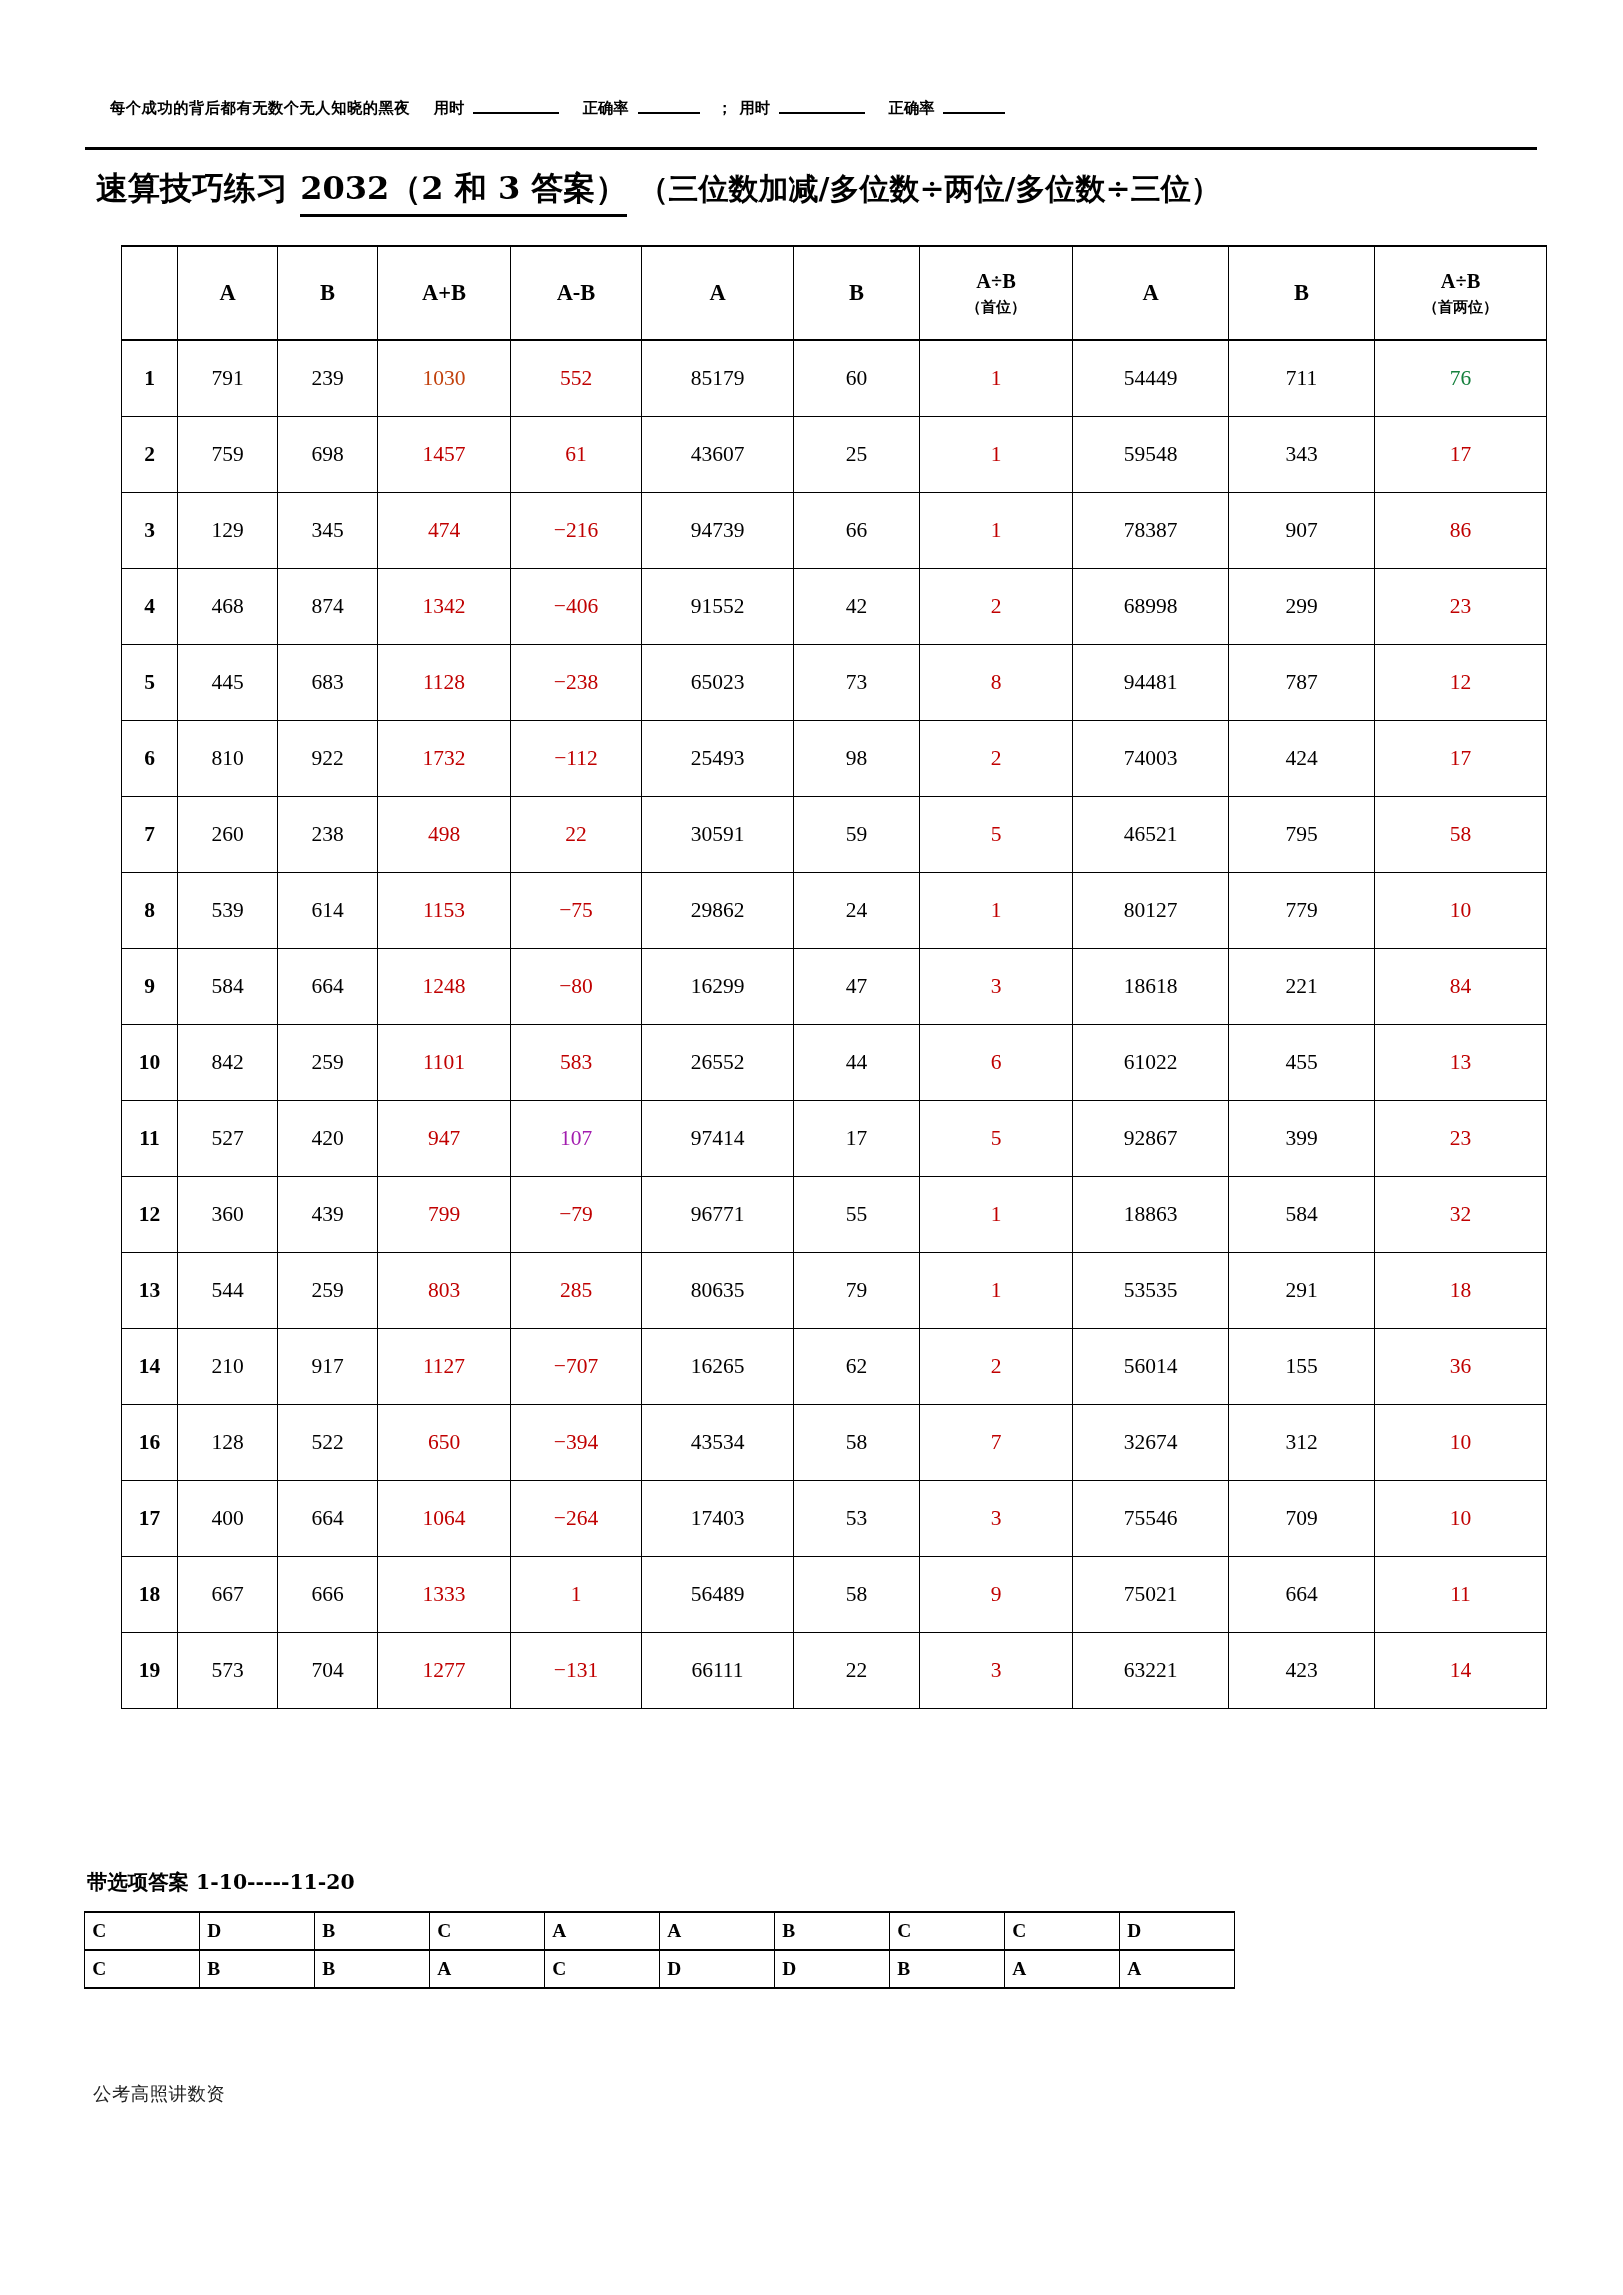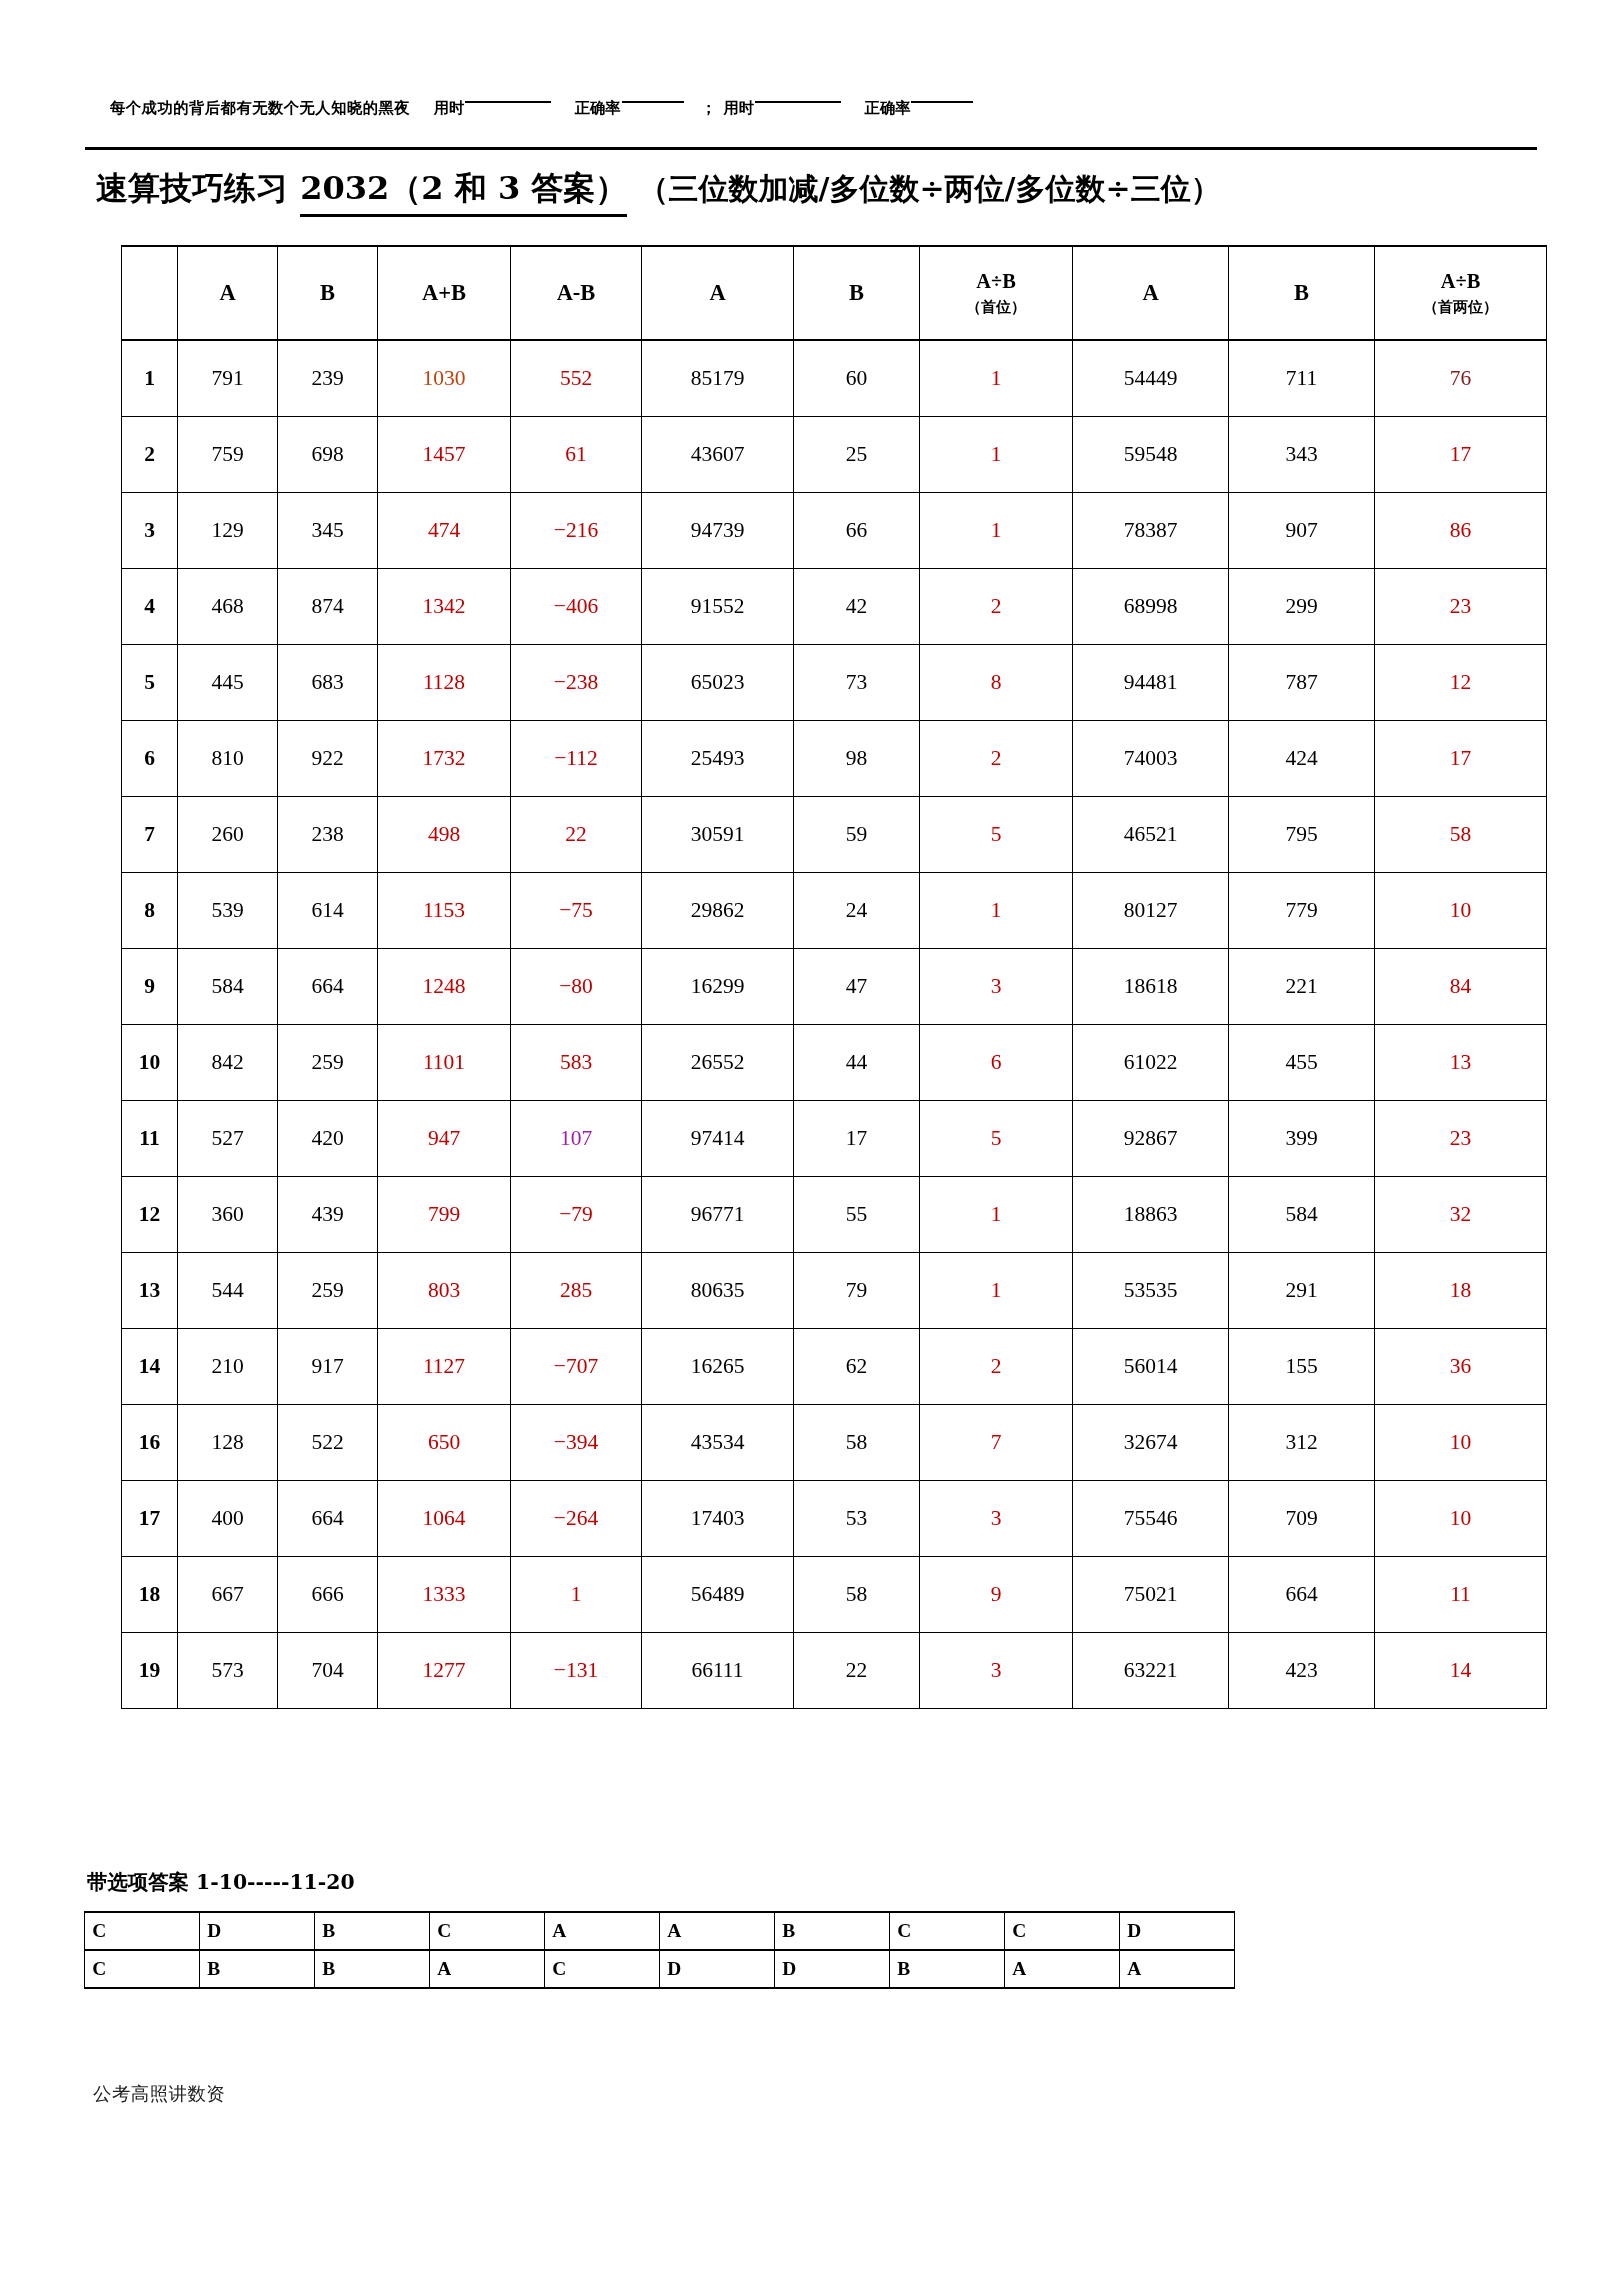--- a/index.html
+++ b/index.html
@@ -41,20 +41,22 @@
     line-height: 1;
     white-space: nowrap;
   }
   .hdr-motto {
     letter-spacing: 0.5px;
     font-size: 15.3px;
   }
   .hdr-item {
     margin-left: 23.5px;
     display: inline-flex;
+    align-items: flex-end;
+    gap: 8px;
   }
   .hdr-item.tight { margin-left: 7.2px; }
   .rule {
     display: inline-block;
     border-bottom: 2px solid #000;
     height: 0.5px;
     margin-left: 1px;
     margin-bottom: 1.5px;
   }
   .rule.w-long  { width: 86px; }
@@ -278,21 +280,21 @@
           <td class="idx">1</td>
           <td>791</td>
           <td>239</td>
           <td class="ans" style="color: #c2410c;">1030</td>
           <td class="ans" style="color: rgb(192, 0, 0);">552</td>
           <td>85179</td>
           <td>60</td>
           <td class="ans" style="color: rgb(192, 0, 0);">1</td>
           <td>54449</td>
           <td>711</td>
-          <td class="ans" style="color: #7f1d1d;">76</td>
+          <td class="ans" style="color: #15803d;">76</td>
         </tr>
         <tr>
           <td class="idx">2</td>
           <td>759</td>
           <td>698</td>
           <td class="ans" style="color: rgb(192, 0, 0);">1457</td>
           <td class="ans" style="color: rgb(192, 0, 0);">61</td>
           <td>43607</td>
           <td>25</td>
           <td class="ans" style="color: rgb(192, 0, 0);">1</td>

